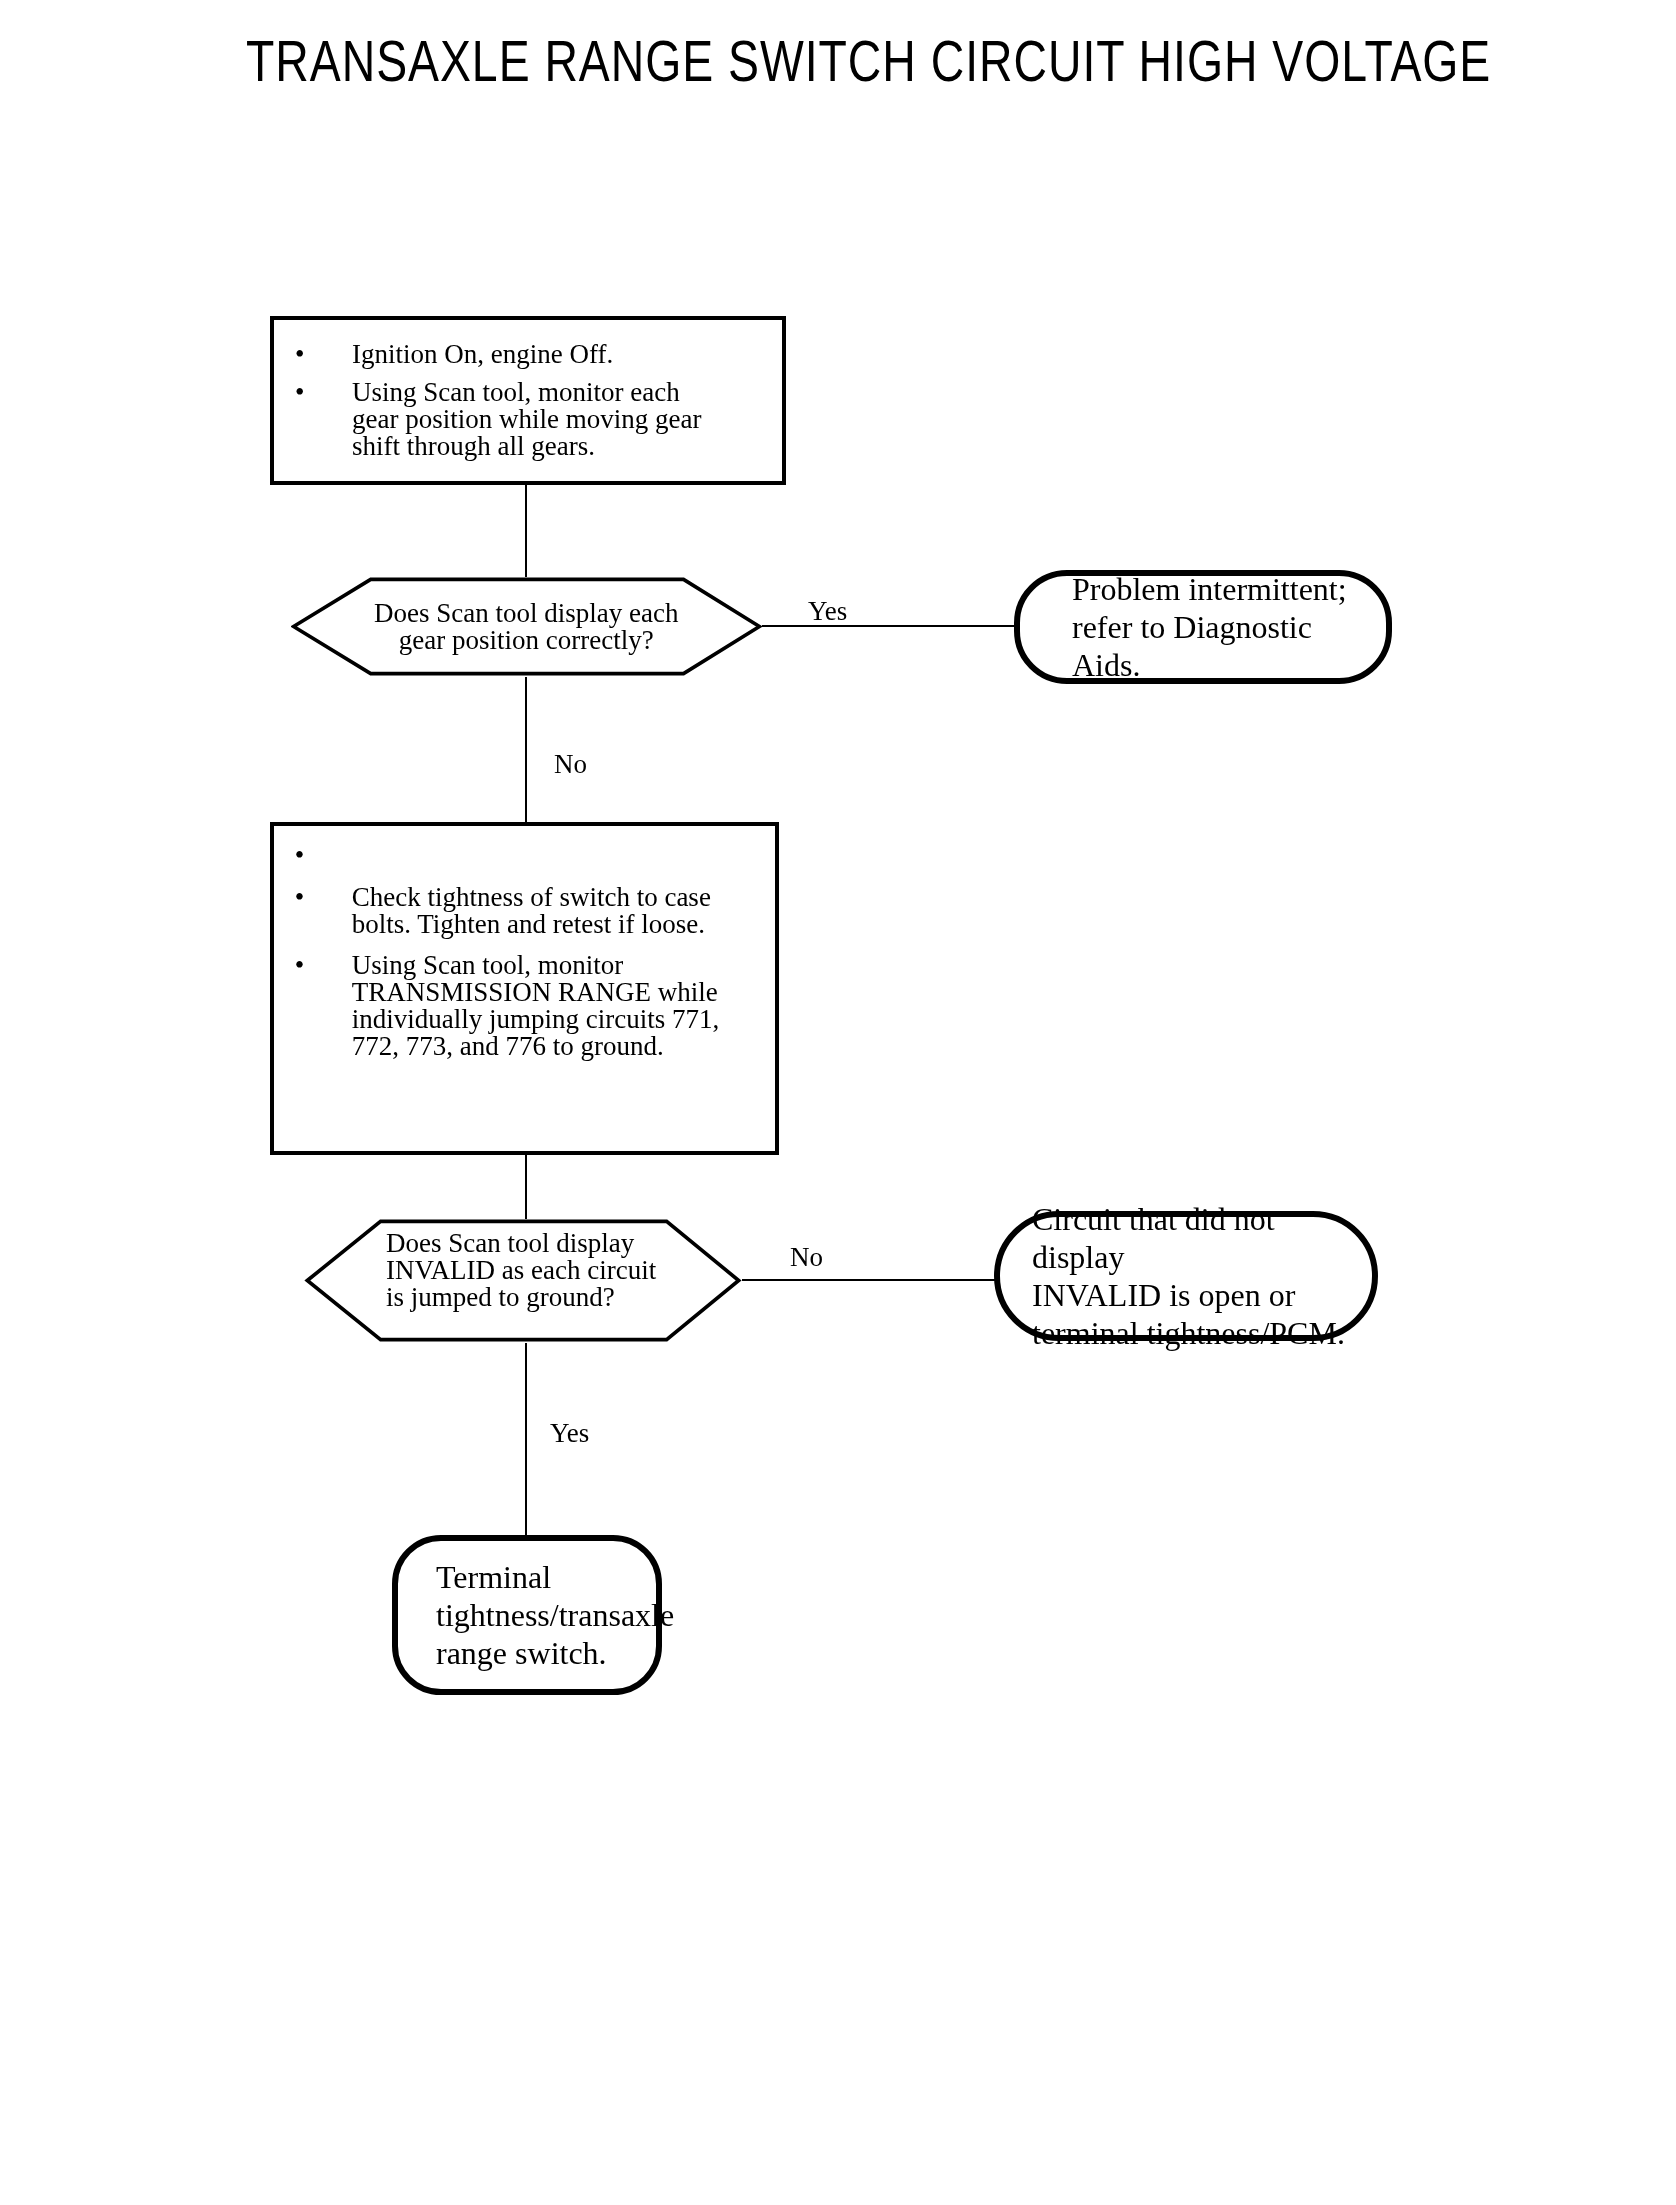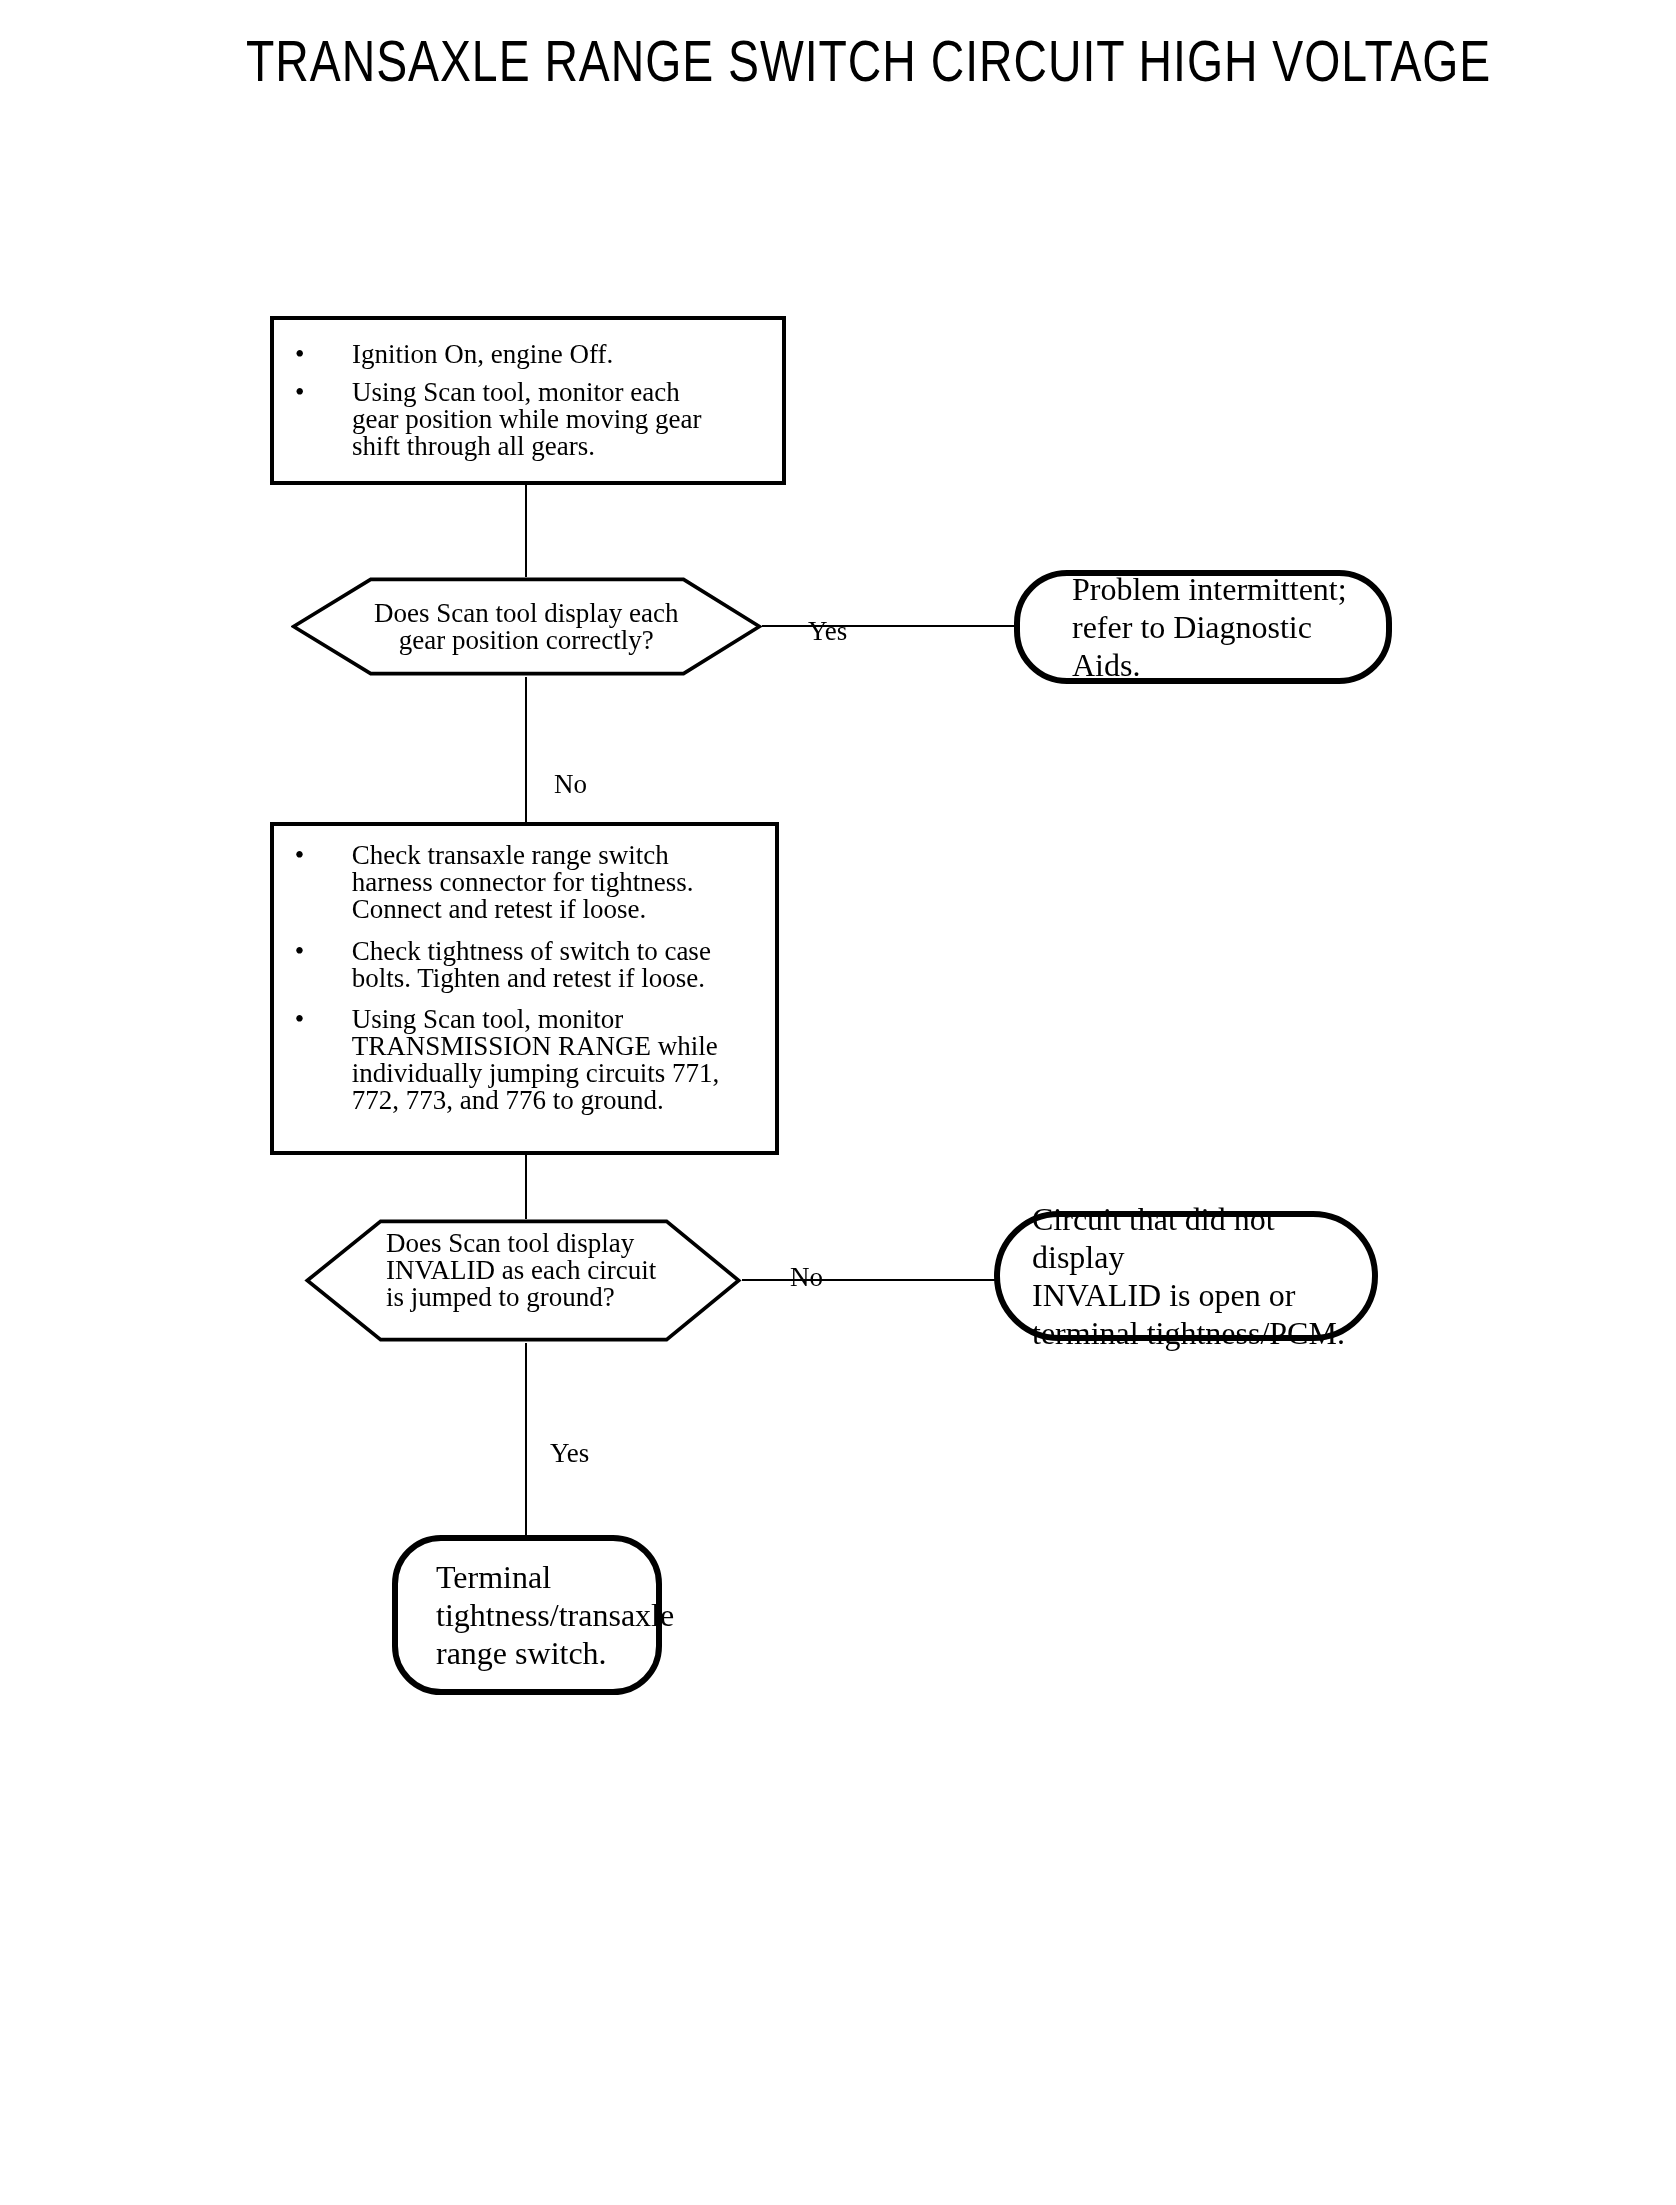--- a/index.html
+++ b/index.html
@@ -43,21 +43,21 @@
   .vline{position:absolute;width:1.8px;background:#000;}
   .hline{position:absolute;height:1.8px;background:#000;}
   .v1{left:525px;top:485px;height:92px;}
   .v2{left:525px;top:677px;height:145px;}
   .v3{left:525px;top:1155px;height:64px;}
   .v4{left:525px;top:1343px;height:193px;}
   .h-yes1{left:762px;top:625px;width:252px;}
   .h-no2{left:742px;top:1279px;width:253px;}
 
   
-  .blabel{position:absolute;font-size:27px;line-height:27px;margin-top:20px;}
+  .blabel{position:absolute;font-size:27px;line-height:27px;}
   .l-yes1{left:808px;top:598px;}
   .l-no1{left:554px;top:751px;}
   .l-no2{left:790px;top:1244px;}
   .l-yes2{left:550px;top:1420px;}
 </style>
 </head>
 <body>
 
 <div class="page">
 
@@ -93,23 +93,20 @@
     <span class="ttext">Problem intermittent;
 refer to Diagnostic Aids.</span>
   </div>
 
   <span class="blabel l-no1">No</span>
   <div class="vline v2"></div>
 
   <div class="pbox box-checks">
     <div class="bullet-item">
       <span class="bullet">•</span>
-      <span class="btext">Check transaxle range switch
-harness connector for tightness.
-Connect and retest if loose.</span>
     </div>
     <div class="bullet-item">
       <span class="bullet">•</span>
       <span class="btext">Check tightness of switch to case
 bolts. Tighten and retest if loose.</span>
     </div>
     <div class="bullet-item">
       <span class="bullet">•</span>
       <span class="btext">Using Scan tool, monitor
 TRANSMISSION RANGE while

